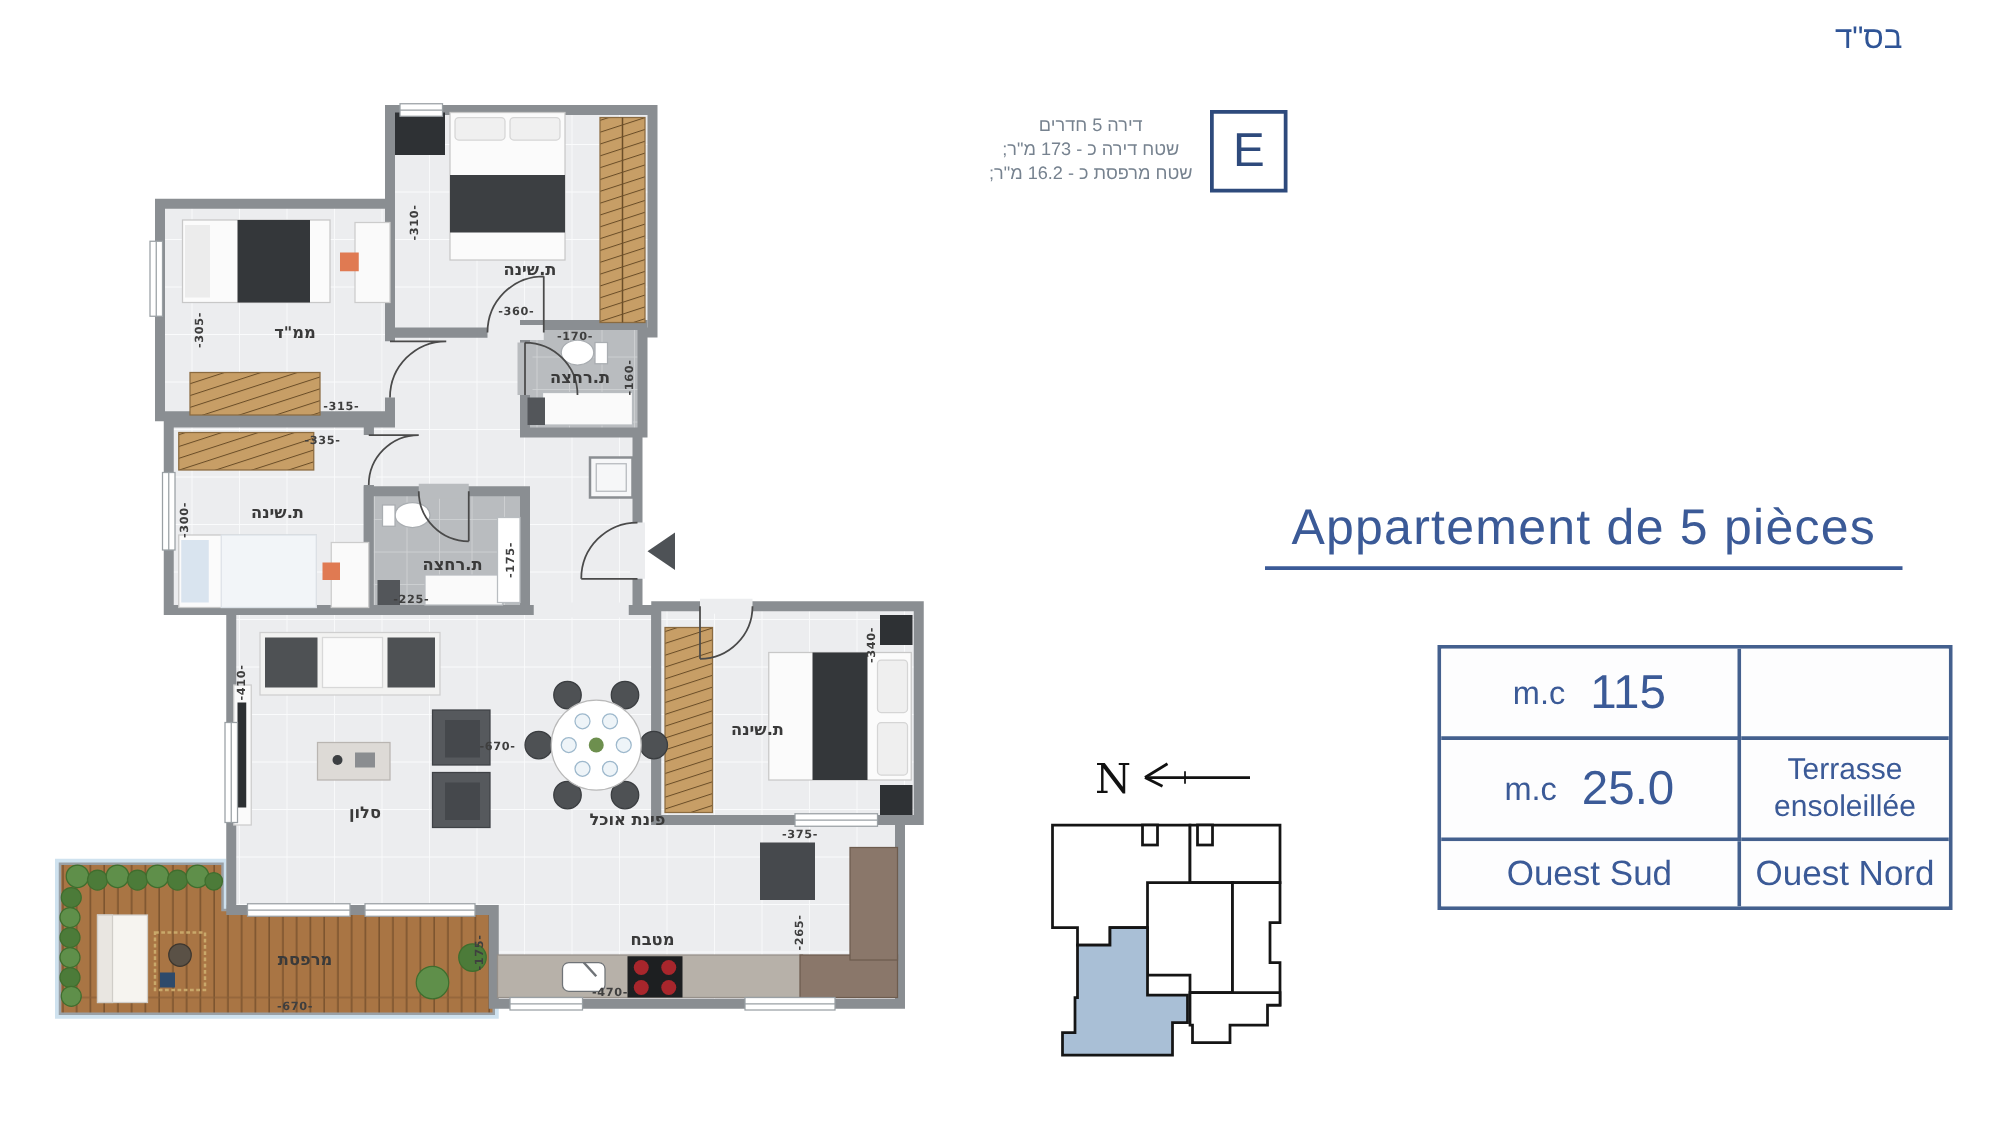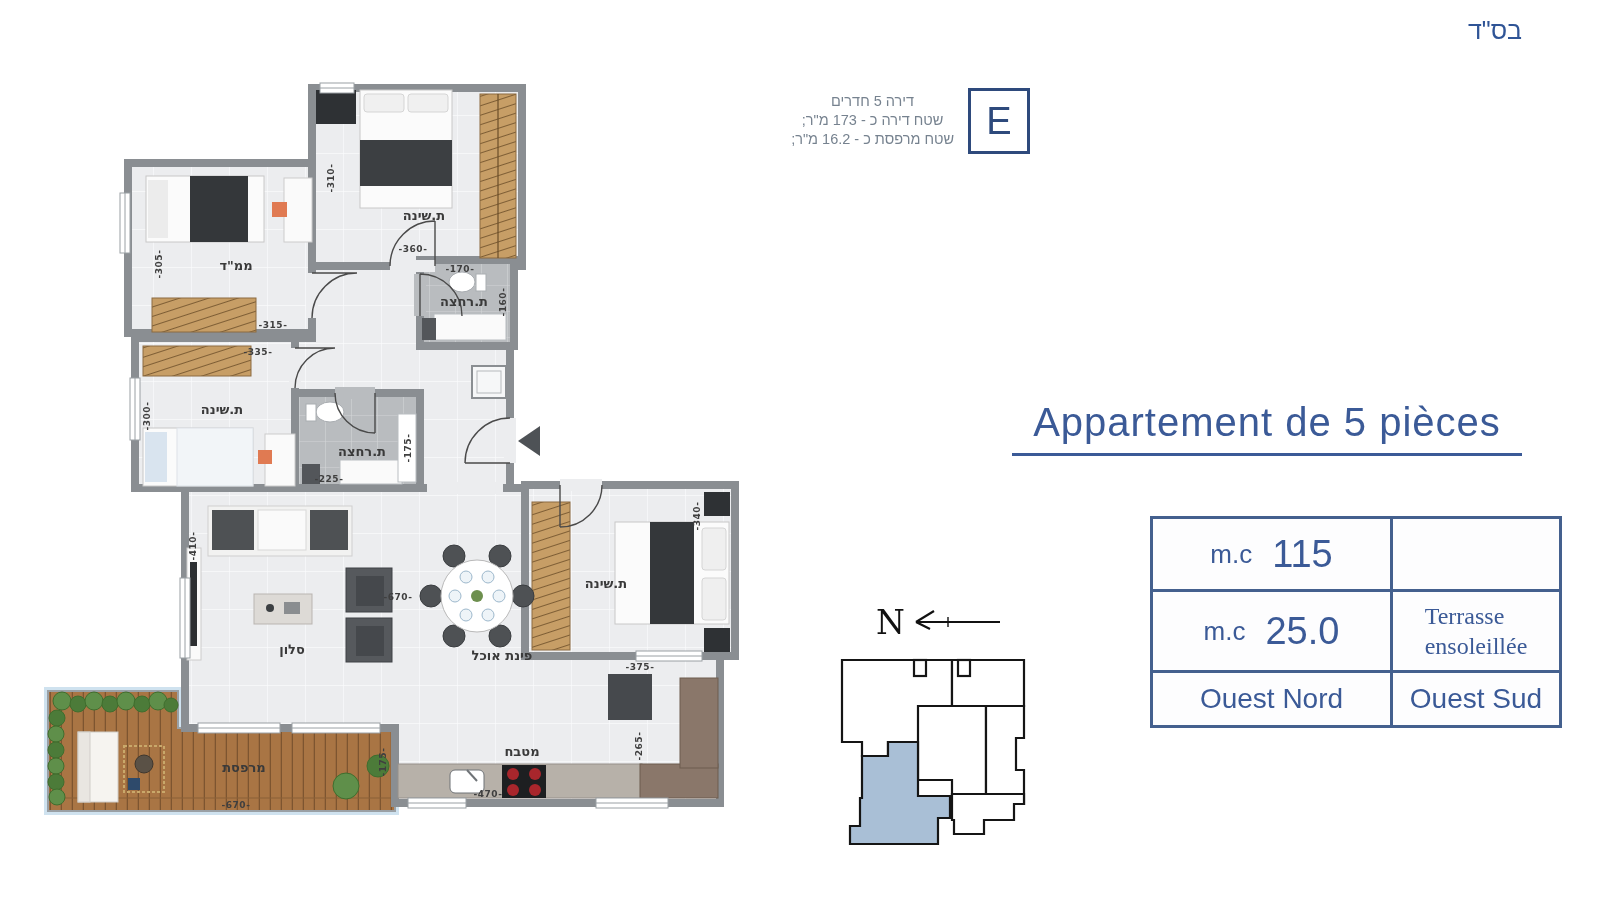--- a/index.html
+++ b/index.html
@@ -20,21 +20,21 @@
   .spec{position:absolute;left:1108px;top:516px;width:406px;border:3px solid #44608e;color:#3b5a97;margin-left:42px;}
   .spec-row{display:grid;grid-template-columns:240px 1fr;}
   .spec-cell{border-right:3px solid #44608e;border-bottom:3px solid #44608e;display:flex;
              align-items:center;justify-content:center;background:#fdfdfe;}
   .spec-row .spec-cell:last-child{border-right:none;}
   .spec-row:last-child .spec-cell{border-bottom:none;}
   .h70{height:70px}.h78{height:78px}.h52{height:52px}
   .mc-unit{font-size:26px;margin-right:20px;}
   .mc-val{font-size:38px;}
   .cell-txt{font-size:28px;}
-  .cell-2l{font-size:24px;line-height:30px;font-family:Liberation Serif, serif;}
+  .cell-2l{font-size:24px;line-height:30px;text-align:center;}
   
   .compass{position:absolute;left:868px;top:596px;}
   .minimap{position:absolute;left:826px;top:646px;}
   
   .plan{position:absolute;left:40px;top:78px;}
   .rm{font-family:"DejaVu Sans",sans-serif;font-size:13px;font-weight:bold;fill:#3a3a3a;text-anchor:middle;}
   .dim{font-family:"DejaVu Sans",sans-serif;font-size:9px;font-weight:bold;fill:#3f3f3f;text-anchor:middle;letter-spacing:.5px;}
   .nlabel{font-family:"DejaVu Serif","Liberation Serif",serif;font-size:33px;fill:#111;}
 </style>
 </head>
@@ -69,22 +69,22 @@
         <span class="mc-val">25.0</span>
       </div>
       <div class="spec-cell h78">
         <div class="cell-2l">
           <div>Terrasse</div>
           <div>ensoleillée</div>
         </div>
       </div>
     </div>
     <div class="spec-row">
+      <div class="spec-cell h52 cell-txt">Ouest Sud</div>
       <div class="spec-cell h52 cell-txt">Ouest Nord</div>
-      <div class="spec-cell h52 cell-txt">Ouest Sud</div>
     </div>
   </div>
 
   <svg class="compass" width="140" height="48" viewBox="0 0 140 48">
     <text class="nlabel" x="8" y="38">N</text>
     <line x1="48" y1="26" x2="132" y2="26" stroke="#111" stroke-width="2.2"></line>
     <path d="M48,26 L66,15 M48,26 L62,33" stroke="#111" stroke-width="2.2" fill="none"></path>
     <line x1="80" y1="21" x2="80" y2="31" stroke="#111" stroke-width="1.4"></line>
   </svg>
 

